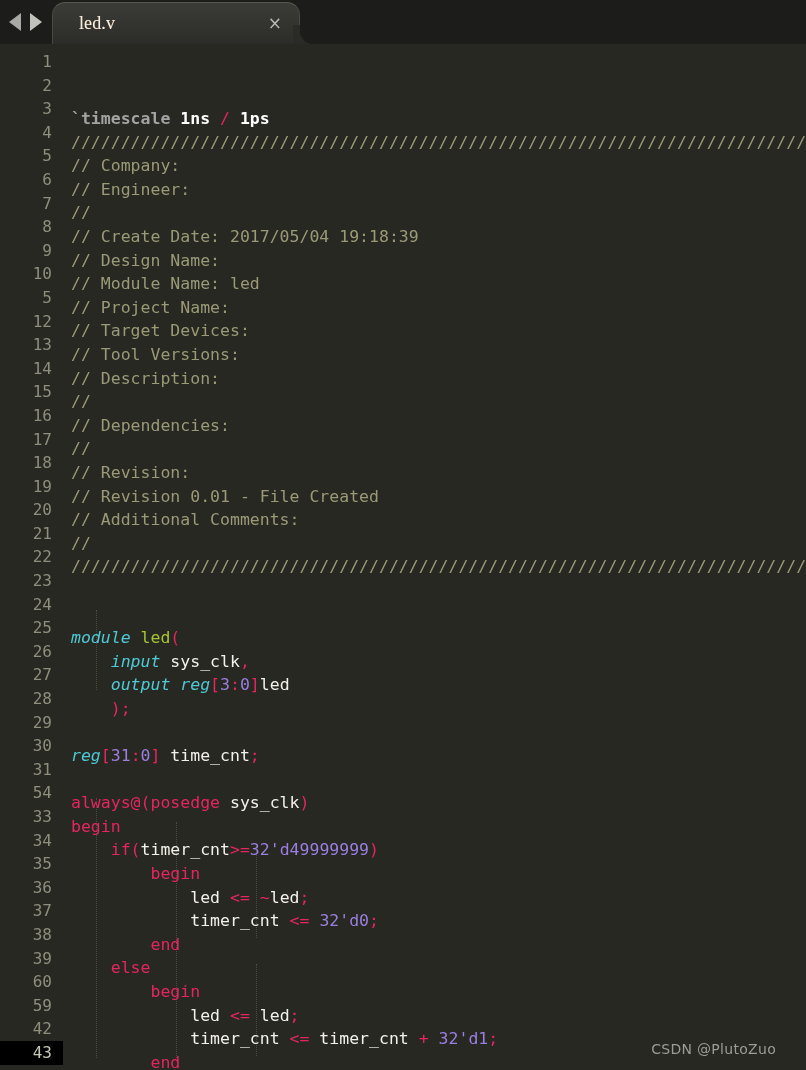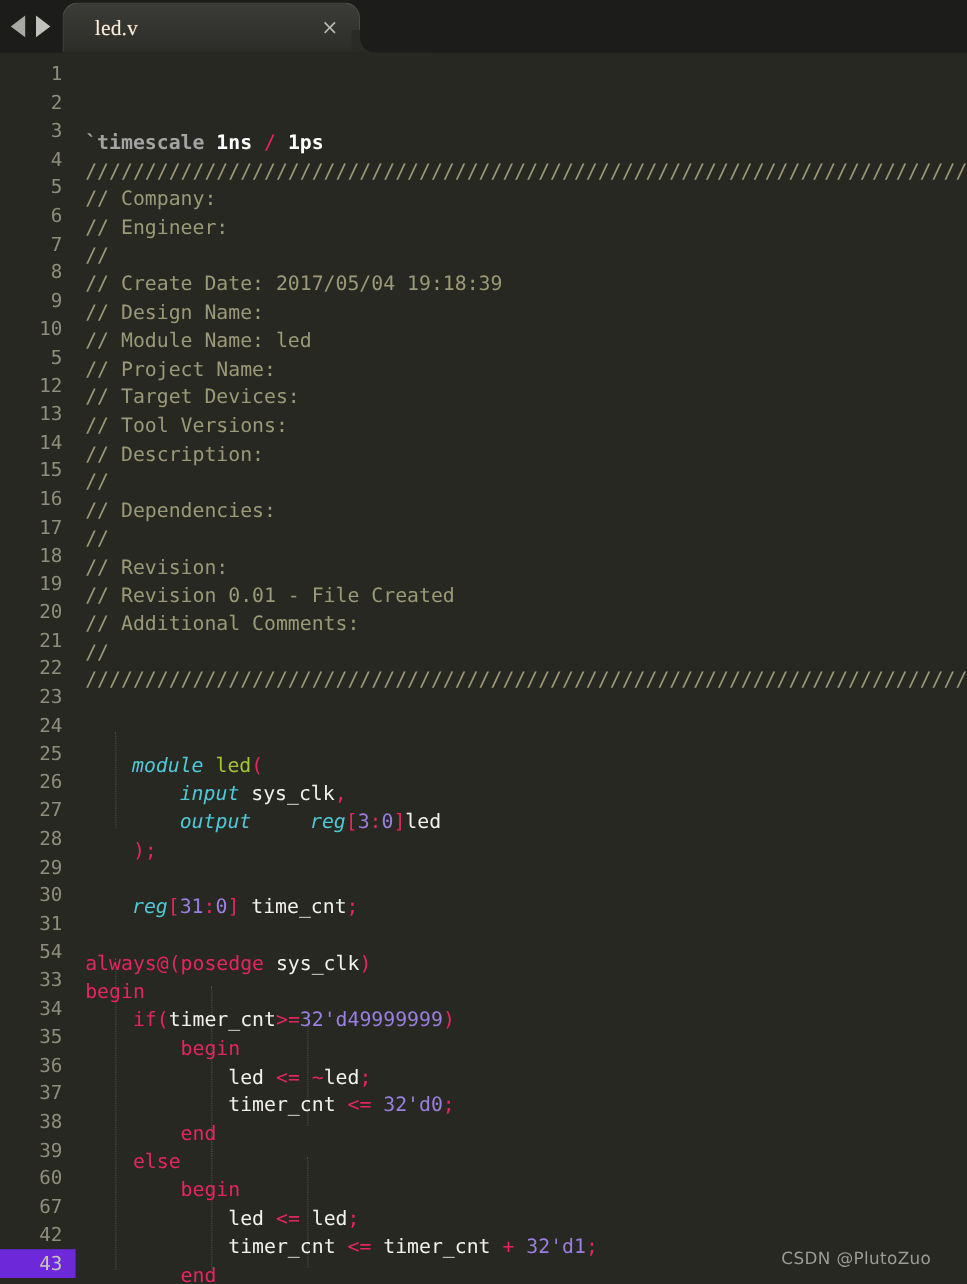--- a/index.html
+++ b/index.html
@@ -136,21 +136,21 @@
     line-height: 23.6px;
     text-align: right;
     padding-right: 11px;
     box-sizing: border-box;
     color: #8e8e7d;
     font-size: 16px;
     font-family: "DejaVu Sans Mono", monospace;
     user-select: none;
   }
   .gline.active {
-    background: #6d28d9;
+    background: #000000;
     color: #c7c7b8;
   }
 
   .code {
     position: relative;
     flex: 1;
     padding-top: 6px;
     padding-left: 8px;
     box-sizing: border-box;
     overflow: hidden;
@@ -177,21 +177,21 @@
     position: absolute;
     width: 1px;
     border-left: 1px dotted #4c4c43;
   }
 
   
   .t-com  { color: #9a9a77; }           
   .t-pre  { color: #a3a3a3; font-weight: bold; }  
   .t-prev { color: #ffffff; font-weight: bold; }  
   .t-kw   { color: #e5265e; }           
-  .t-type { color: #4ec9d6; font-style: italic; margin-left: 39px; } 
+  .t-type { color: #4ec9d6; font-style: italic; } 
   .t-fn   { color: #a6c534; }           
   .t-num  { color: #9a7fe0; }           
   .t-op   { color: #e5265e; }           
   .t-id   { color: #f2f2ea; }
 
   
   .watermark {
     position: absolute;
     right: 30px;
     bottom: 13px;
@@ -258,21 +258,21 @@
         <div class="gline">31</div>
         <div class="gline">54</div>
         <div class="gline">33</div>
         <div class="gline">34</div>
         <div class="gline">35</div>
         <div class="gline">36</div>
         <div class="gline">37</div>
         <div class="gline">38</div>
         <div class="gline">39</div>
         <div class="gline">60</div>
-        <div class="gline">67</div>
+        <div class="gline">59</div>
         <div class="gline">42</div>
         <div class="gline active">43</div>
         <div class="gline">44</div>
       </div>
     <div class="code" id="code">
       <div class="guides" id="guides"><div class="guide" style="left: 33px; top: 566px; height: 80px;"></div><div class="guide" style="left: 33px; top: 754px; height: 260px;"></div><div class="guide" style="left: 113px; top: 778px; height: 142px;"></div><div class="guide" style="left: 113px; top: 896px; height: 118px;"></div><div class="guide" style="left: 193px; top: 802px; height: 92px;"></div><div class="guide" style="left: 193px; top: 920px; height: 92px;"></div></div>
     <div class="cline"><span class="t-pre">`timescale </span><span class="t-prev">1ns </span><span class="t-op">/</span><span class="t-prev"> 1ps</span></div><div class="cline"><span class="t-com">//////////////////////////////////////////////////////////////////////////////////</span></div><div class="cline"><span class="t-com">// Company: </span></div><div class="cline"><span class="t-com">// Engineer: </span></div><div class="cline"><span class="t-com">// </span></div><div class="cline"><span class="t-com">// Create Date: 2017/05/04 19:18:39</span></div><div class="cline"><span class="t-com">// Design Name: </span></div><div class="cline"><span class="t-com">// Module Name: led</span></div><div class="cline"><span class="t-com">// Project Name: </span></div><div class="cline"><span class="t-com">// Target Devices: </span></div><div class="cline"><span class="t-com">// Tool Versions: </span></div><div class="cline"><span class="t-com">// Description: </span></div><div class="cline"><span class="t-com">// </span></div><div class="cline"><span class="t-com">// Dependencies: </span></div><div class="cline"><span class="t-com">// </span></div><div class="cline"><span class="t-com">// Revision:</span></div><div class="cline"><span class="t-com">// Revision 0.01 - File Created</span></div><div class="cline"><span class="t-com">// Additional Comments:</span></div><div class="cline"><span class="t-com">// </span></div><div class="cline"><span class="t-com">//////////////////////////////////////////////////////////////////////////////////</span></div><div class="cline">&nbsp;</div><div class="cline">&nbsp;</div><div class="cline"><span class="t-type">module </span><span class="t-fn">led</span><span class="t-op">(</span></div><div class="cline"><span class="t-id">    </span><span class="t-type">input</span><span class="t-id"> sys_clk</span><span class="t-op">,</span></div><div class="cline"><span class="t-id">    </span><span class="t-type">output </span><span class="t-type">reg</span><span class="t-op">[</span><span class="t-num">3</span><span class="t-op">:</span><span class="t-num">0</span><span class="t-op">]</span><span class="t-id">led</span></div><div class="cline"><span class="t-id">    </span><span class="t-op">);</span></div><div class="cline">&nbsp;</div><div class="cline"><span class="t-type">reg</span><span class="t-op">[</span><span class="t-num">31</span><span class="t-op">:</span><span class="t-num">0</span><span class="t-op">]</span><span class="t-id"> time_cnt</span><span class="t-op">;</span></div><div class="cline">&nbsp;</div><div class="cline"><span class="t-kw">always@(posedge</span><span class="t-id"> sys_clk</span><span class="t-op">)</span></div><div class="cline"><span class="t-kw">begin</span></div><div class="cline"><span class="t-id">    </span><span class="t-kw">if(</span><span class="t-id">timer_cnt</span><span class="t-op">&gt;=</span><span class="t-num">32'd49999999</span><span class="t-op">)</span></div><div class="cline"><span class="t-id">        </span><span class="t-kw">begin</span></div><div class="cline"><span class="t-id">            </span><span class="t-id">led </span><span class="t-op">&lt;=</span><span class="t-id"> </span><span class="t-op">~</span><span class="t-id">led</span><span class="t-op">;</span></div><div class="cline"><span class="t-id">            </span><span class="t-id">timer_cnt </span><span class="t-op">&lt;=</span><span class="t-id"> </span><span class="t-num">32'd0</span><span class="t-op">;</span></div><div class="cline"><span class="t-id">        </span><span class="t-kw">end</span></div><div class="cline"><span class="t-id">    </span><span class="t-kw">else</span></div><div class="cline"><span class="t-id">        </span><span class="t-kw">begin</span></div><div class="cline"><span class="t-id">            </span><span class="t-id">led </span><span class="t-op">&lt;=</span><span class="t-id"> led</span><span class="t-op">;</span></div><div class="cline"><span class="t-id">            </span><span class="t-id">timer_cnt </span><span class="t-op">&lt;=</span><span class="t-id"> timer_cnt </span><span class="t-op">+</span><span class="t-id"> </span><span class="t-num">32'd1</span><span class="t-op">;</span></div><div class="cline"><span class="t-id">        </span><span class="t-kw">end</span></div></div>
   </div>
 
   <div class="watermark">CSDN @PlutoZuo</div>

